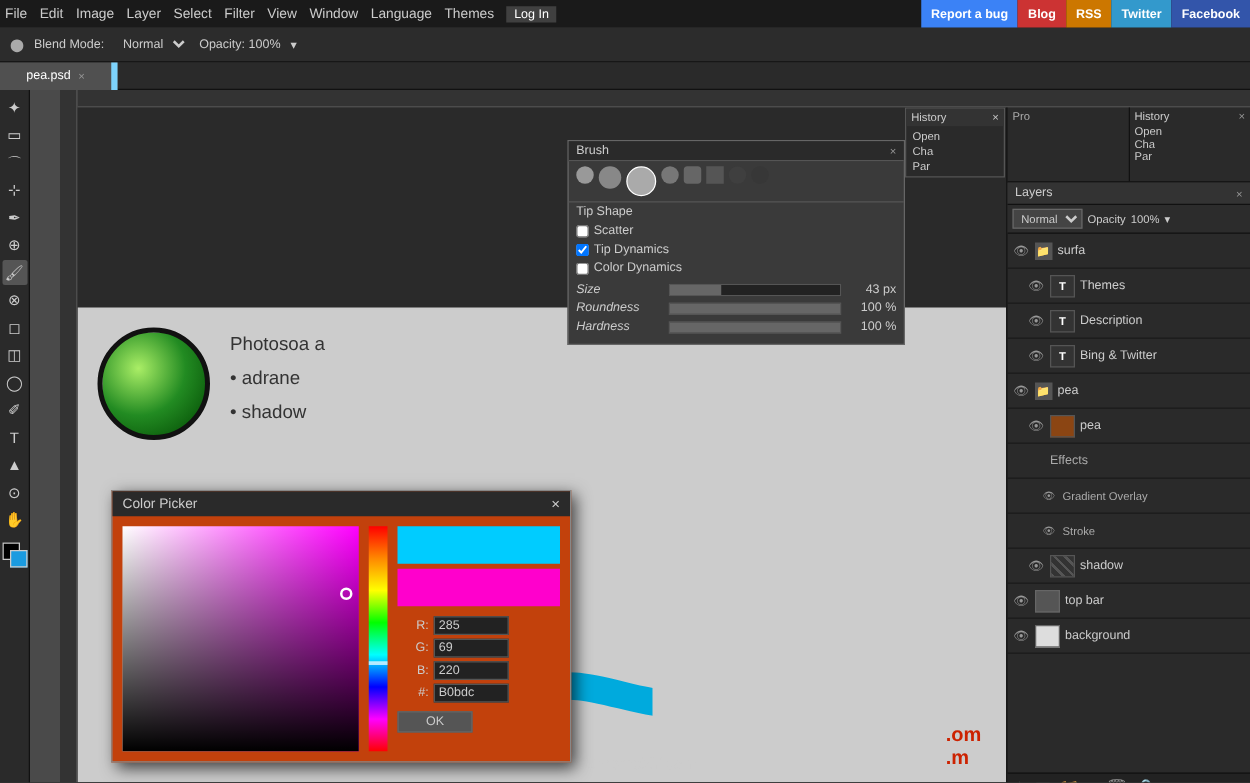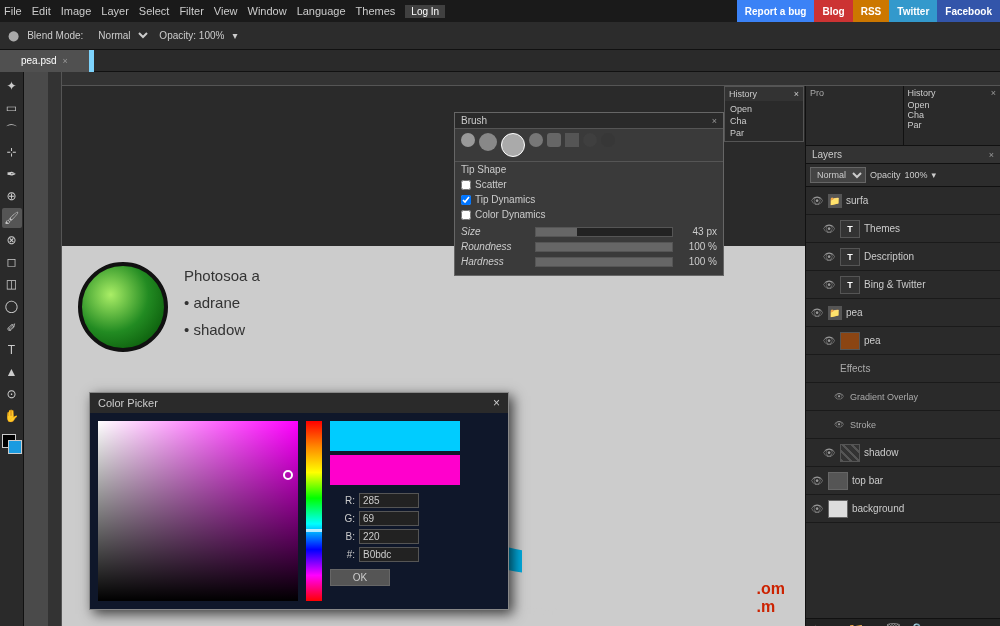--- a/index.html
+++ b/index.html
@@ -259,22 +259,22 @@
     }
     .layer-indent2 {
       padding-left: 26px;
     }
 
     
     .color-picker-dialog {
       position: absolute;
       top: 320px;
       left: 65px;
-      width: 420px;
-      background: #0f172a;
+      width: 368px;
+      background: #c2410c;
       border: 1px solid #888;
       z-index: 100;
       box-shadow: 4px 4px 12px rgba(0,0,0,0.7);
     }
     .cp-titlebar {
       background: #2a2a2a;
       color: #ccc;
       padding: 3px 8px;
       font-size: 11px;
       display: flex;

